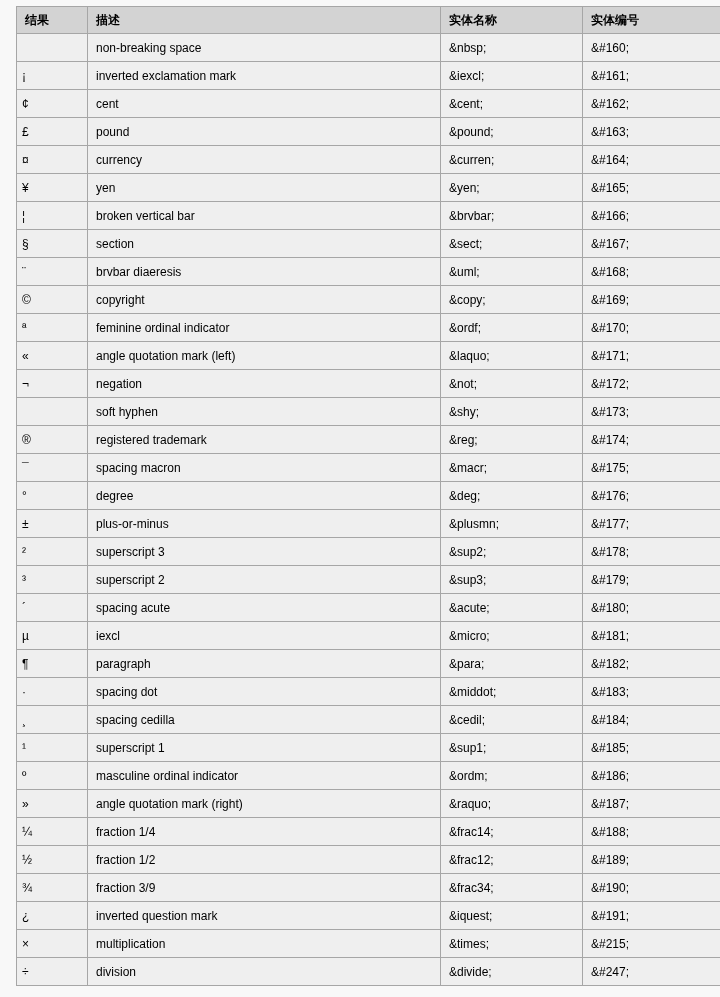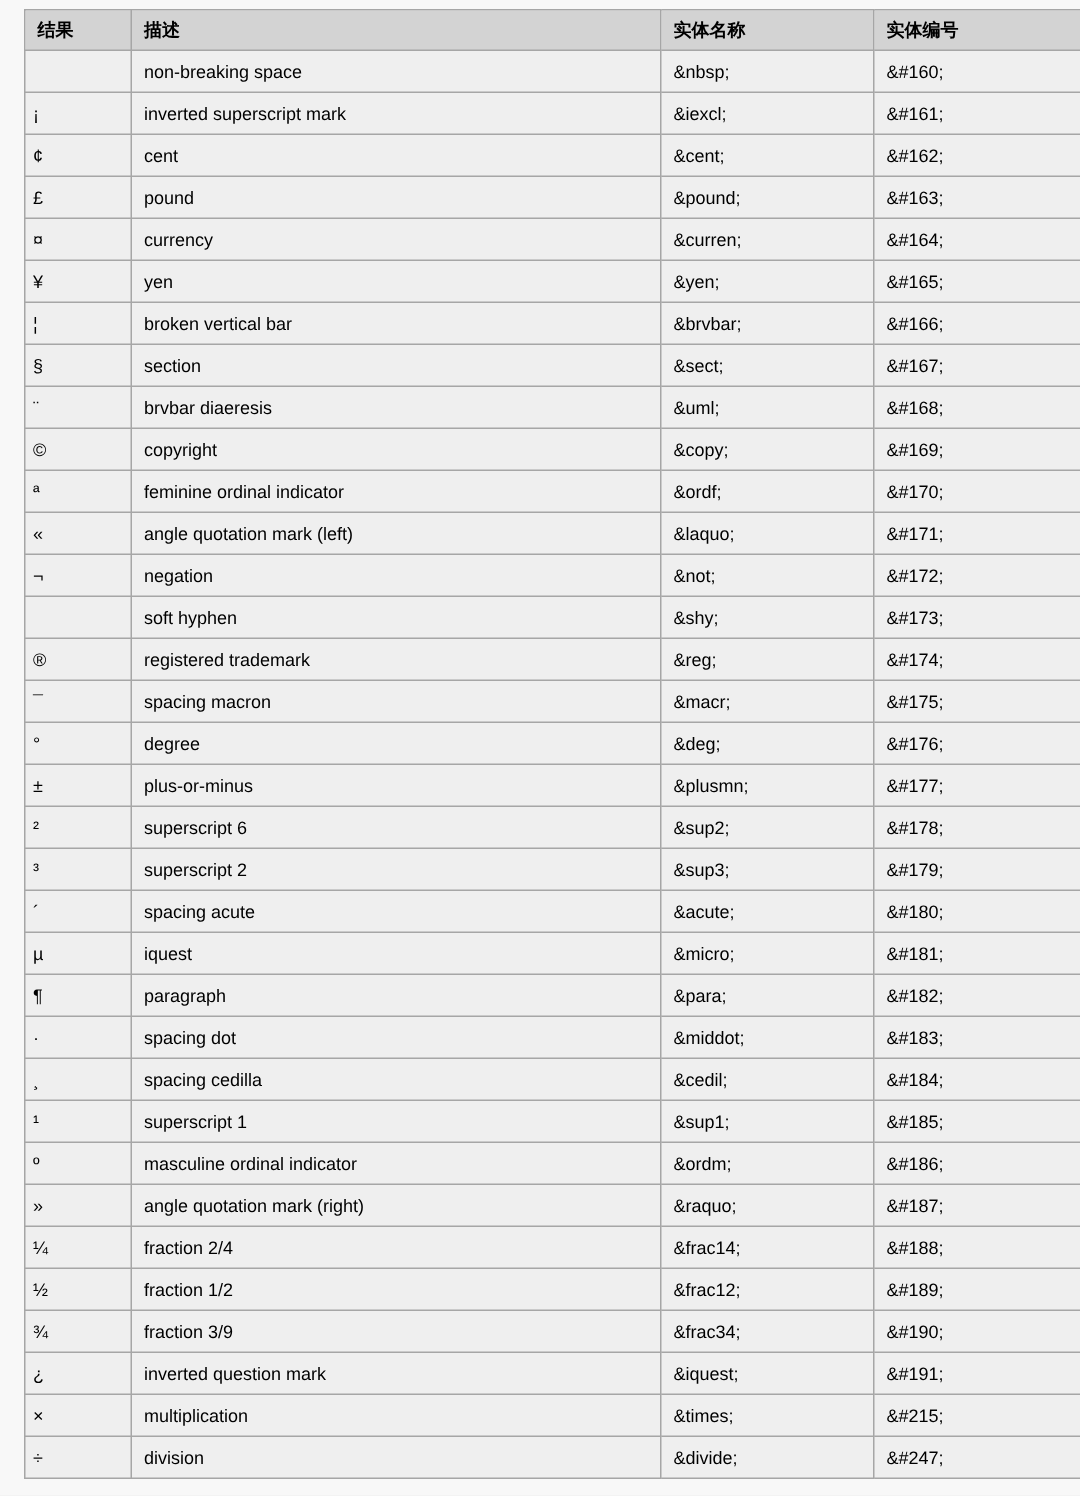--- a/index.html
+++ b/index.html
@@ -70,21 +70,21 @@
   </thead>
   <tbody id="table-body">
       <tr>
         <td class="col-result"></td>
         <td class="col-description">non-breaking space</td>
         <td class="col-entity-name">&amp;nbsp;</td>
         <td class="col-entity-number">&amp;#160;</td>
       </tr>
       <tr>
         <td class="col-result">¡</td>
-        <td class="col-description">inverted superscript mark</td>
+        <td class="col-description">inverted exclamation mark</td>
         <td class="col-entity-name">&amp;iexcl;</td>
         <td class="col-entity-number">&amp;#161;</td>
       </tr>
       <tr>
         <td class="col-result">¢</td>
         <td class="col-description">cent</td>
         <td class="col-entity-name">&amp;cent;</td>
         <td class="col-entity-number">&amp;#162;</td>
       </tr>
       <tr>
@@ -172,39 +172,39 @@
         <td class="col-entity-number">&amp;#176;</td>
       </tr>
       <tr>
         <td class="col-result">±</td>
         <td class="col-description">plus-or-minus</td>
         <td class="col-entity-name">&amp;plusmn;</td>
         <td class="col-entity-number">&amp;#177;</td>
       </tr>
       <tr>
         <td class="col-result">²</td>
-        <td class="col-description">superscript 6</td>
+        <td class="col-description">superscript 3</td>
         <td class="col-entity-name">&amp;sup2;</td>
         <td class="col-entity-number">&amp;#178;</td>
       </tr>
       <tr>
         <td class="col-result">³</td>
         <td class="col-description">superscript 2</td>
         <td class="col-entity-name">&amp;sup3;</td>
         <td class="col-entity-number">&amp;#179;</td>
       </tr>
       <tr>
         <td class="col-result">´</td>
         <td class="col-description">spacing acute</td>
         <td class="col-entity-name">&amp;acute;</td>
         <td class="col-entity-number">&amp;#180;</td>
       </tr>
       <tr>
         <td class="col-result">µ</td>
-        <td class="col-description">iquest</td>
+        <td class="col-description">iexcl</td>
         <td class="col-entity-name">&amp;micro;</td>
         <td class="col-entity-number">&amp;#181;</td>
       </tr>
       <tr>
         <td class="col-result">¶</td>
         <td class="col-description">paragraph</td>
         <td class="col-entity-name">&amp;para;</td>
         <td class="col-entity-number">&amp;#182;</td>
       </tr>
       <tr>
@@ -232,21 +232,21 @@
         <td class="col-entity-number">&amp;#186;</td>
       </tr>
       <tr>
         <td class="col-result">»</td>
         <td class="col-description">angle quotation mark (right)</td>
         <td class="col-entity-name">&amp;raquo;</td>
         <td class="col-entity-number">&amp;#187;</td>
       </tr>
       <tr>
         <td class="col-result">¼</td>
-        <td class="col-description">fraction 2/4</td>
+        <td class="col-description">fraction 1/4</td>
         <td class="col-entity-name">&amp;frac14;</td>
         <td class="col-entity-number">&amp;#188;</td>
       </tr>
       <tr>
         <td class="col-result">½</td>
         <td class="col-description">fraction 1/2</td>
         <td class="col-entity-name">&amp;frac12;</td>
         <td class="col-entity-number">&amp;#189;</td>
       </tr>
       <tr>

